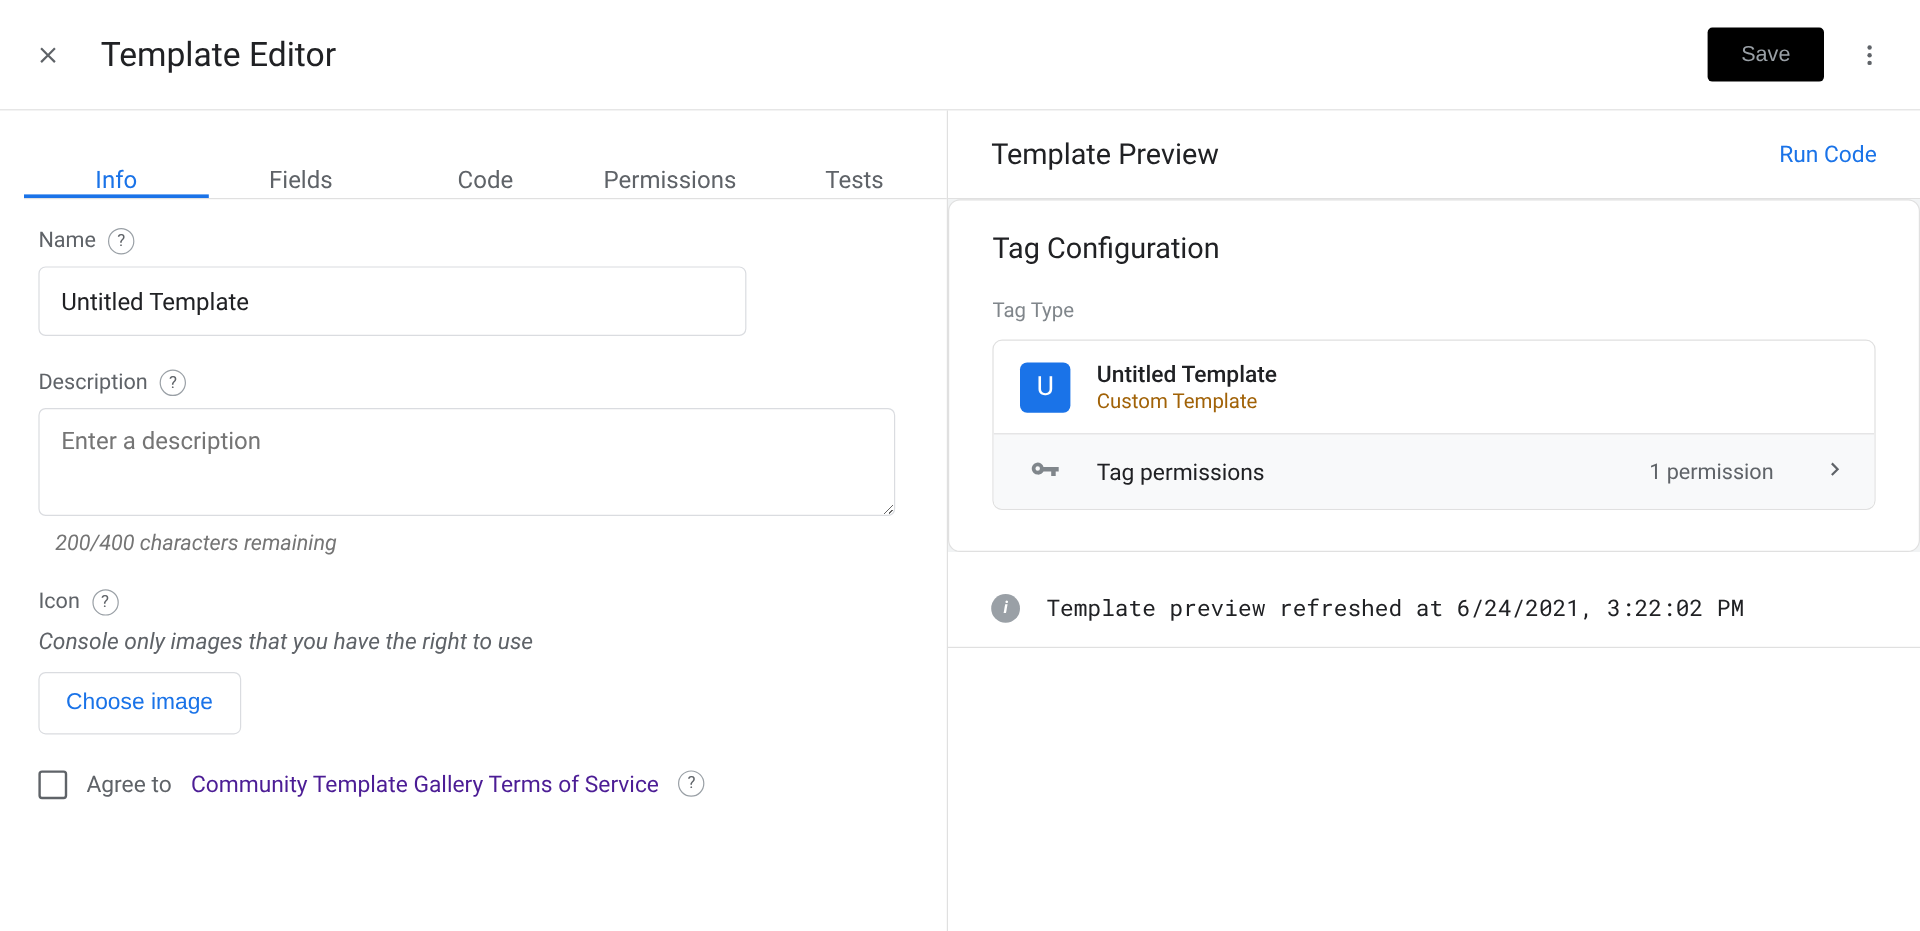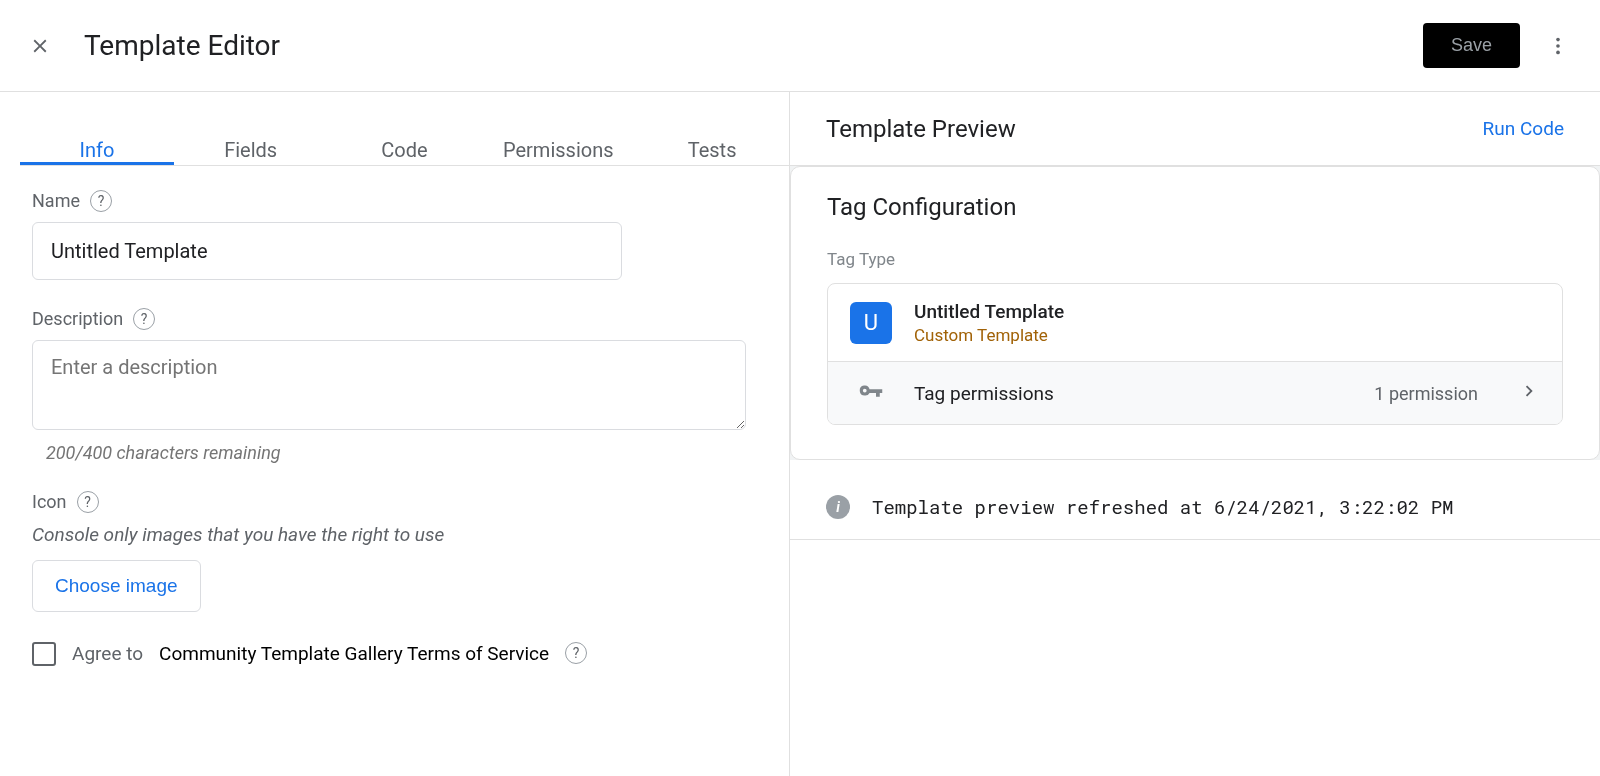--- a/index.html
+++ b/index.html
@@ -24,21 +24,21 @@
   .help-icon { width:22px;height:22px;border:1.5px solid #9aa0a6;border-radius:50%;display:inline-flex;align-items:center;justify-content:center;font-size:14px;color:#5f6368; }
   .text-input { width: 590px; padding: 16px 18px; font-size:20px; border:1px solid #dadce0; border-radius:6px; outline:none; color:#202124; font-family:inherit; }
   .textarea { width: 714px; height: 90px; padding: 14px 18px; font-size:20px; border:1px solid #dadce0; border-radius:6px; resize:both; color:#5f6368; font-family:inherit; }
   .textarea::placeholder { color:#757575; }
   .counter { font-size:18px; color:#757575; font-style:italic; margin:8px 0 0 14px; }
   .field-block { margin-bottom: 28px; }
   .hint { font-size:19px; color:#5f6368; font-style:italic; margin-bottom:14px; }
   .outline-btn { border:1px solid #dadce0; background:#fff; color:#1a73e8; font-size:19px; padding:14px 22px; border-radius:6px; cursor:pointer; }
   .checkbox-row { display:flex; align-items:flex-start; gap:16px; font-size:19px; color:#5f6368; margin-top:30px; }
   .checkbox { width:24px;height:24px;border:2px solid #5f6368;border-radius:3px;cursor:pointer; }
-  .link { color:#000000; cursor:pointer; }
+  .link { color:#4c1d95; cursor:pointer; }
 
   .preview-header { height:74px; border-bottom:1px solid #e0e0e0; display:flex;align-items:center; padding:0 36px; }
   .preview-title { font-size:24px; flex:1; color:#202124; }
   .run-code { color:#1a73e8; font-size:19px; cursor:pointer; }
 
   .preview-body { background:#f1f3f4; flex:0 0 auto; }
   .card { background:#fff; border:1px solid #e0e0e0; border-radius:10px; padding:26px 36px 34px; }
   .card-title { font-size:24px; margin-bottom:28px; }
   .tag-type-label { font-size:17px; color:#80868b; margin-bottom:14px; }
   .tag-box { border:1px solid #e0e0e0; border-radius:8px; overflow:hidden; }

